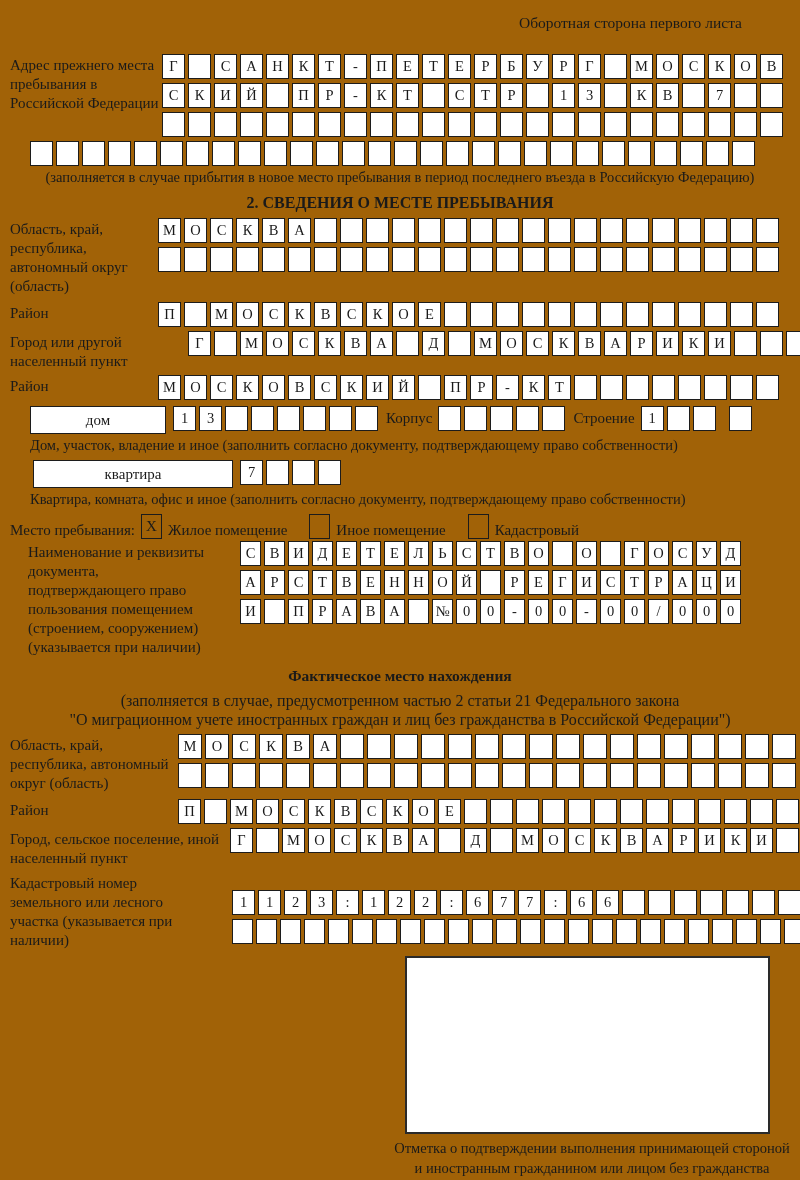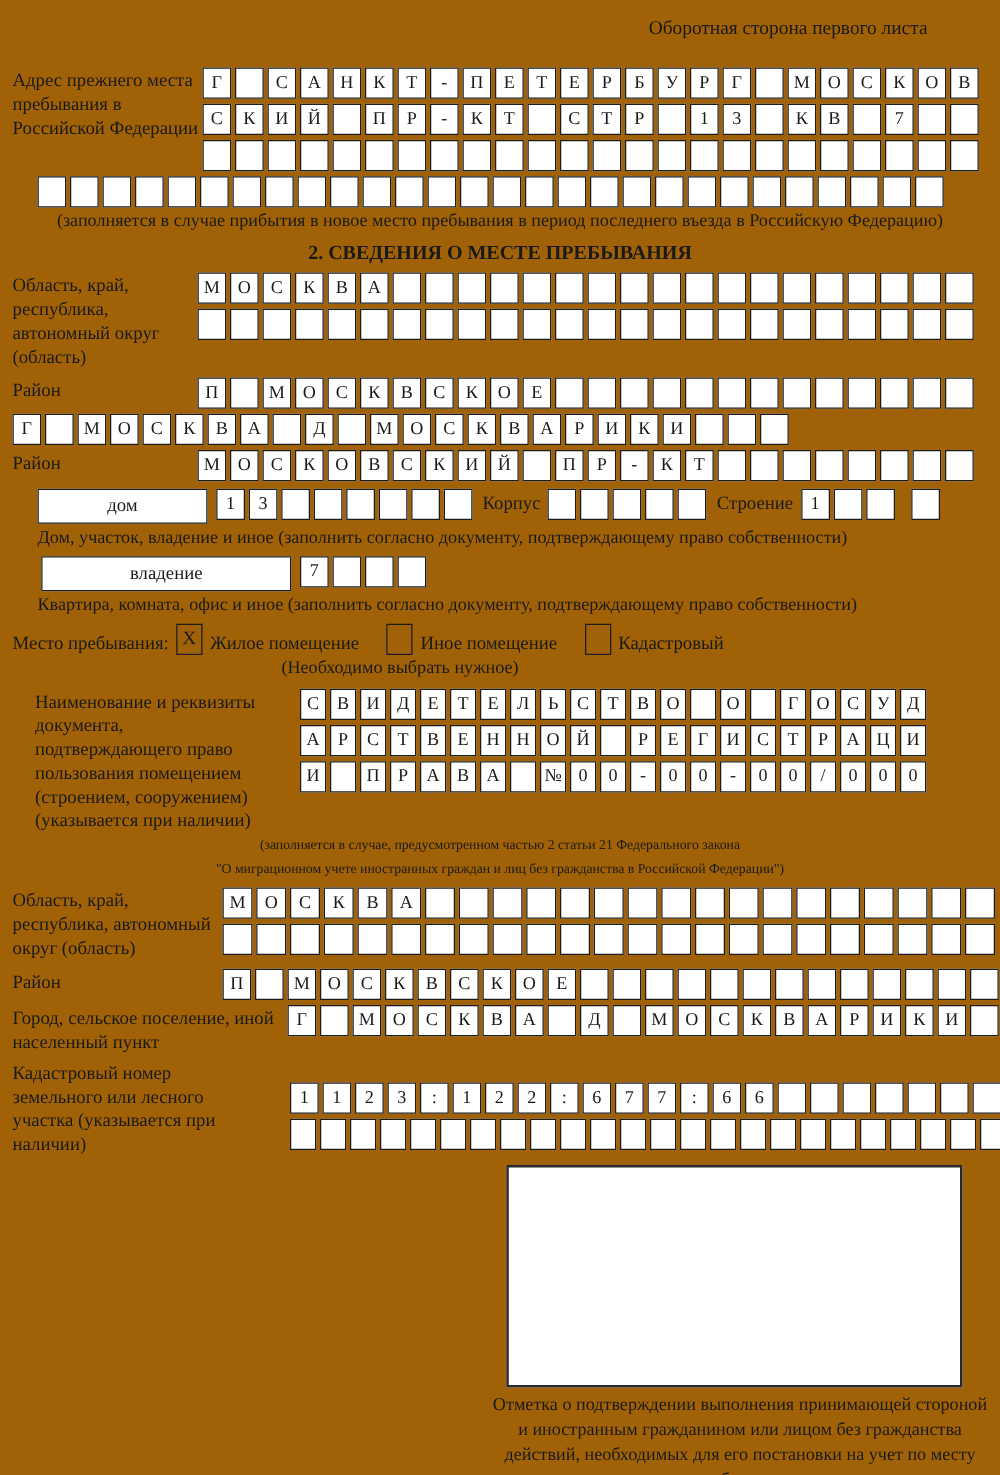--- a/index.html
+++ b/index.html
@@ -47,21 +47,21 @@
   .mesto-row { display: flex; align-items: flex-end; gap: 6px; margin: 6px 0 2px 0; }
   .checkbox {
     width: 21px; height: 25px; border: 1.6px solid #1c1c1c;
     display: inline-flex; align-items: center; justify-content: center;
     font-size: 15px; flex: 0 0 auto;
   }
   .opt-gap { margin-left: 16px; }
 
   .small-note { text-align: center; font-size: 14.5px; width: 430px; margin: 1px 0 8px 95px; }
 
-  .fact-note { text-align: center; font-size: 11px; line-height: 19px; }
+  .fact-note { text-align: center; font-size: 16px; line-height: 19px; }
 
   .stamp-box {
     width: 365px; height: 178px; border: 2px solid #2a2a2a;
     margin: 6px 0 4px 395px; background: #fff;
   }
   .stamp-caption {
     width: 400px; margin-left: 382px; text-align: center;
     font-size: 14.5px; line-height: 20px;
   }
   .mt4 { margin-top: 4px; }
@@ -273,20 +273,21 @@
         <span class="cbox"></span>
         <span class="cbox"></span>
         <span class="cbox"></span>
         <span class="cbox"></span>
         <span class="cbox"></span>
         <span class="cbox"></span>
       </div>
   </div>
 
   <div class="frow mt4">
+    <div class="lbl w175">Город или другой населенный пункт</div>
     <div class="boxrow">
         <span class="cbox">Г</span>
         <span class="cbox"></span>
         <span class="cbox">М</span>
         <span class="cbox">О</span>
         <span class="cbox">С</span>
         <span class="cbox">К</span>
         <span class="cbox">В</span>
         <span class="cbox">А</span>
         <span class="cbox"></span>
@@ -365,41 +366,40 @@
         <span class="cbox">1</span>
         <span class="cbox"></span>
         <span class="cbox"></span>
         <span class="cbox"></span>
       </div>
   </div>
   <div class="caption" style="text-align:left;margin-left:20px">Дом, участок, владение и иное (заполнить согласно документу, подтверждающему право собственности)</div>
 
   <div class="frow">
     <div class="longbox kv-box">
-      <span>владение</span>
+      <span>квартира</span>
     </div>
     <div class="boxrow">
         <span class="cbox">7</span>
         <span class="cbox"></span>
         <span class="cbox"></span>
         <span class="cbox"></span>
       </div>
   </div>
   <div class="caption" style="text-align:left;margin-left:20px">Квартира, комната, офис и иное (заполнить согласно документу, подтверждающему право собственности)</div>
 
   <div class="mesto-row">
     <span>Место пребывания:</span>
     <span class="checkbox">X</span>
     <span>Жилое помещение</span>
     <span class="checkbox opt-gap"></span>
     <span>Иное помещение</span>
     <span class="checkbox opt-gap"></span>
     <span>Кадастровый</span>
   </div>
-  <div class="small-note">(Необходимо выбрать нужное)</div>
 
   <div class="frow">
     <div class="lbl w205" style="padding-left:18px">Наименование и реквизиты документа, подтверждающего право пользования помещением (строением, сооружением) (указывается при наличии)</div>
     <div class="rows-col" style="margin-left:20px">
       <div class="boxrow narrow">
           <span class="cbox">С</span>
           <span class="cbox">В</span>
           <span class="cbox">И</span>
           <span class="cbox">Д</span>
           <span class="cbox">Е</span>
@@ -462,20 +462,21 @@
           <span class="cbox">0</span>
           <span class="cbox">0</span>
           <span class="cbox">/</span>
           <span class="cbox">0</span>
           <span class="cbox">0</span>
           <span class="cbox">0</span>
         </div>
     </div>
   </div>
 
+  <div class="sec-title" style="font-size:15.5px;margin-top:10px">Фактическое место нахождения</div>
   <div class="fact-note">(заполняется в случае, предусмотренном частью 2 статьи 21 Федерального закона</div>
   <div class="fact-note" style="margin-bottom:5px">"О миграционном учете иностранных граждан и лиц без гражданства в Российской Федерации")</div>
 
   <div class="frow">
     <div class="lbl w165">Область, край, республика, автономный округ (область)</div>
     <div class="rows-col">
       <div class="boxrow wide">
           <span class="cbox">М</span>
           <span class="cbox">О</span>
           <span class="cbox">С</span>

